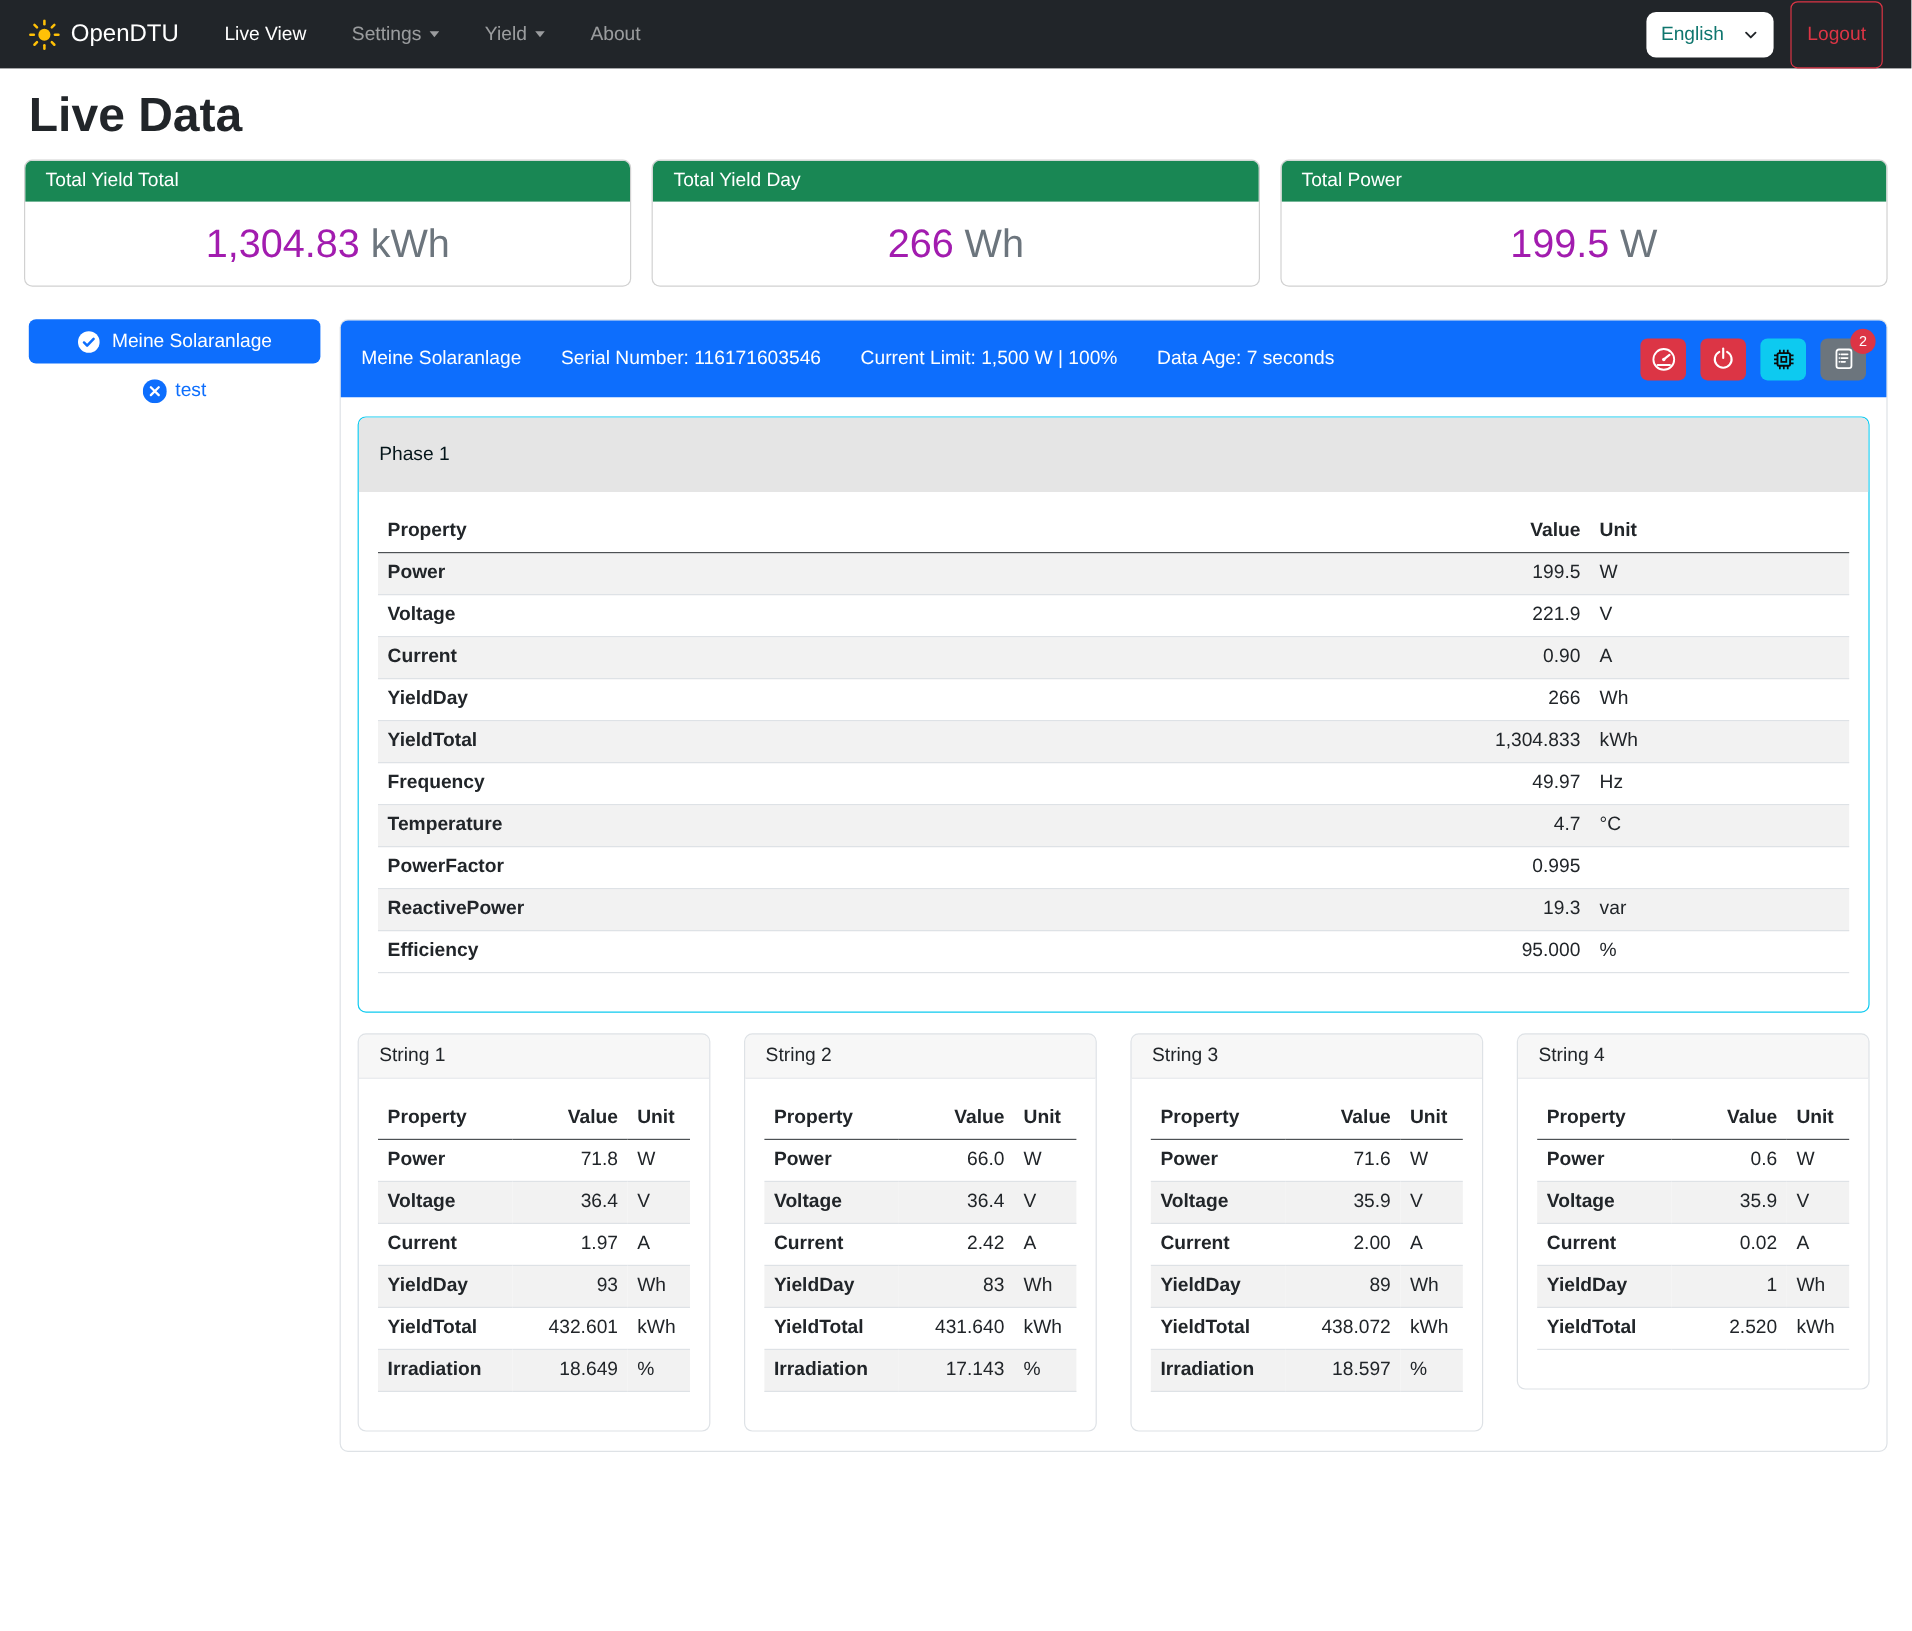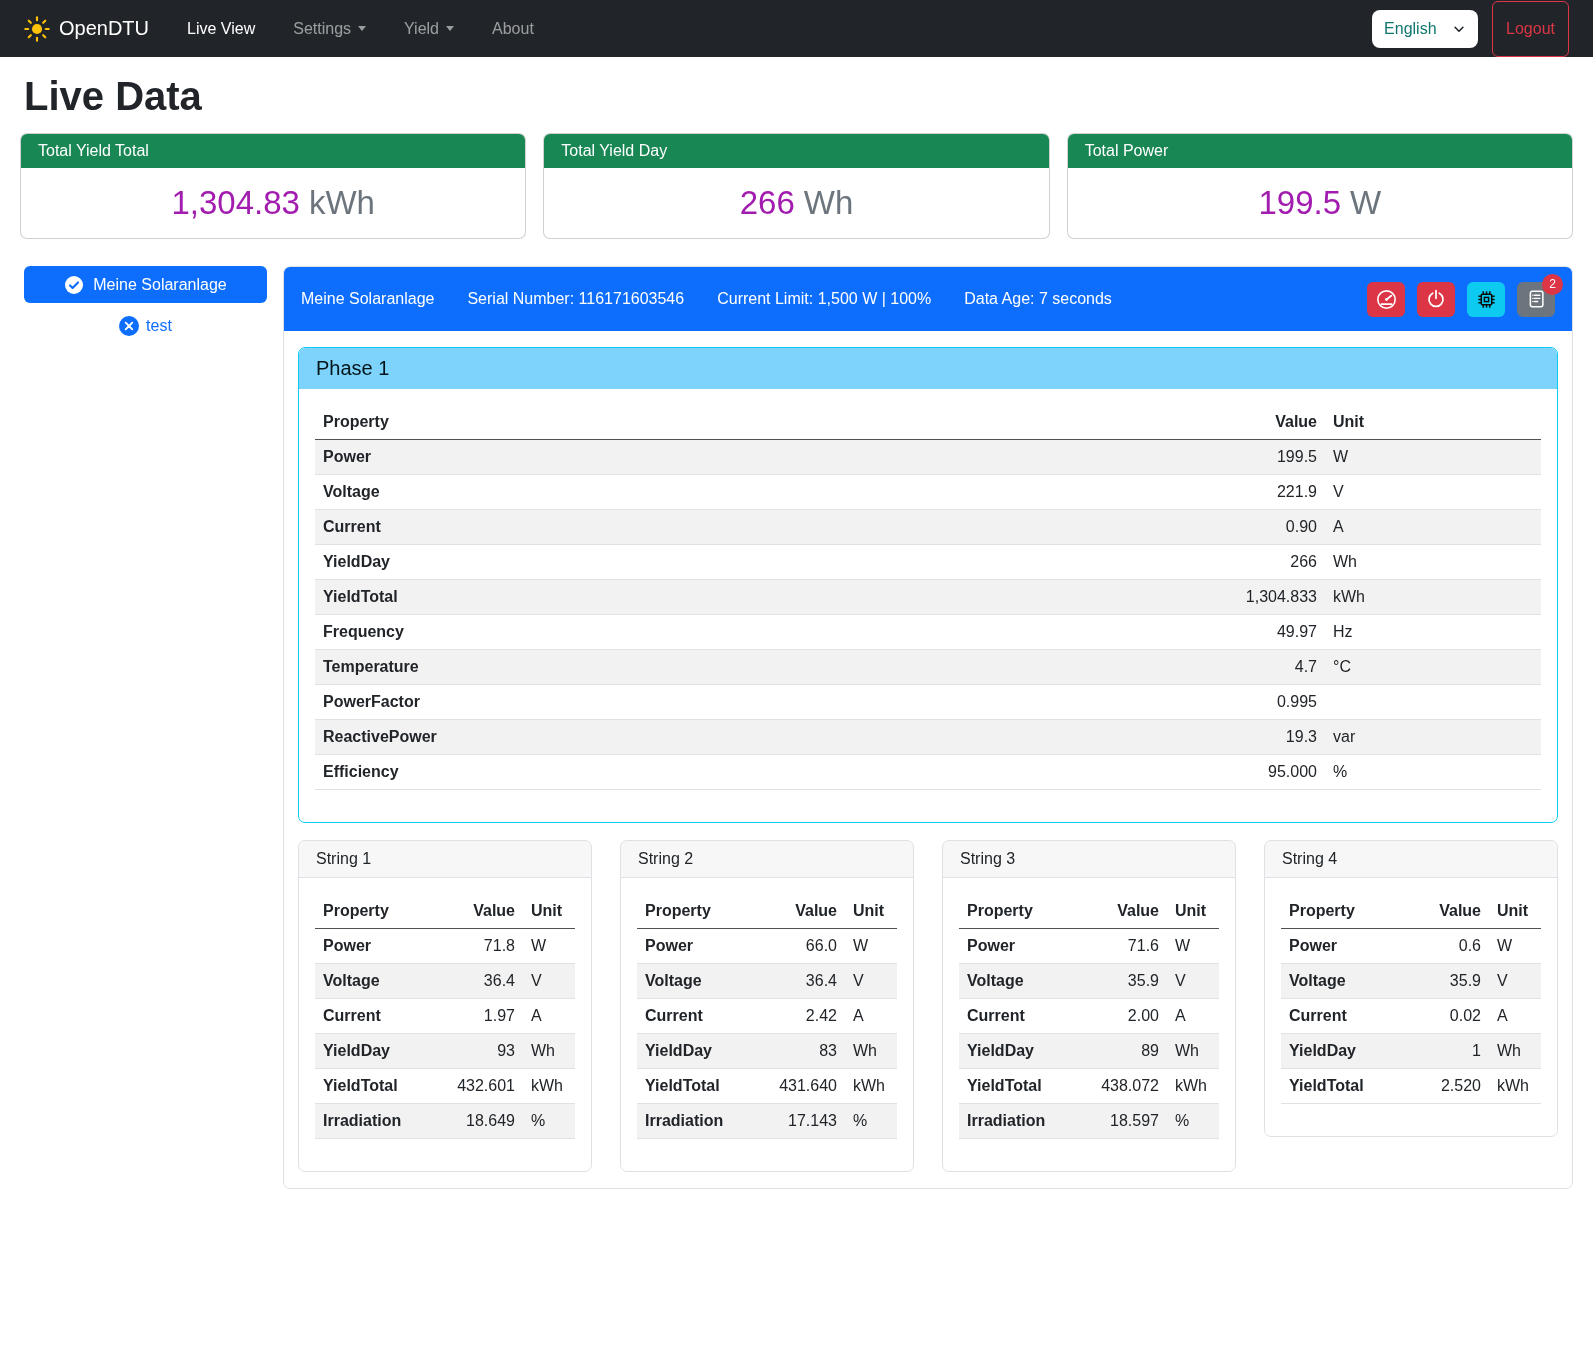--- a/index.html
+++ b/index.html
@@ -73,21 +73,21 @@
   .icon-btn.secondary { background:#6c757d; color:#fff; }
   .event-badge {
     position:absolute; top:-8px; right:-8px; background:#dc3545; color:#fff;
     min-width:21px; height:21px; border-radius:50%; font-size:12px;
     display:flex; align-items:center; justify-content:center; padding:0 4px;
   }
   .inv-body { padding:16px 14px; }
 
   
   .phase-panel { border:1px solid #0dcaf0; border-radius:7px; margin-bottom:17px; overflow:hidden; }
-  .phase-header { background:#7dd3fc; color:#04151a; padding:9px 17px; font-size:20px; }
+  .phase-header { background:#e5e5e5; color:#04151a; padding:22px 17px; font-size:16px; }
   .panel-body { padding:16px; }
 
   
   table.data-table { width:100%; border-collapse:collapse; font-size:16px; margin-bottom:16px; }
   table.data-table th, table.data-table td { padding:8px; text-align:left; border-bottom:1px solid #dee2e6; }
   table.data-table thead th { border-bottom:1px solid #4d5154; font-weight:bold; }
   .cell-prop { font-weight:bold; }
   .cell-value, th.h-value { text-align:right !important; }
   .phase-table .cell-value, .phase-table th.h-value { width:130px; }
   .phase-table .cell-unit,  .phase-table th.h-unit  { width:216px; }

